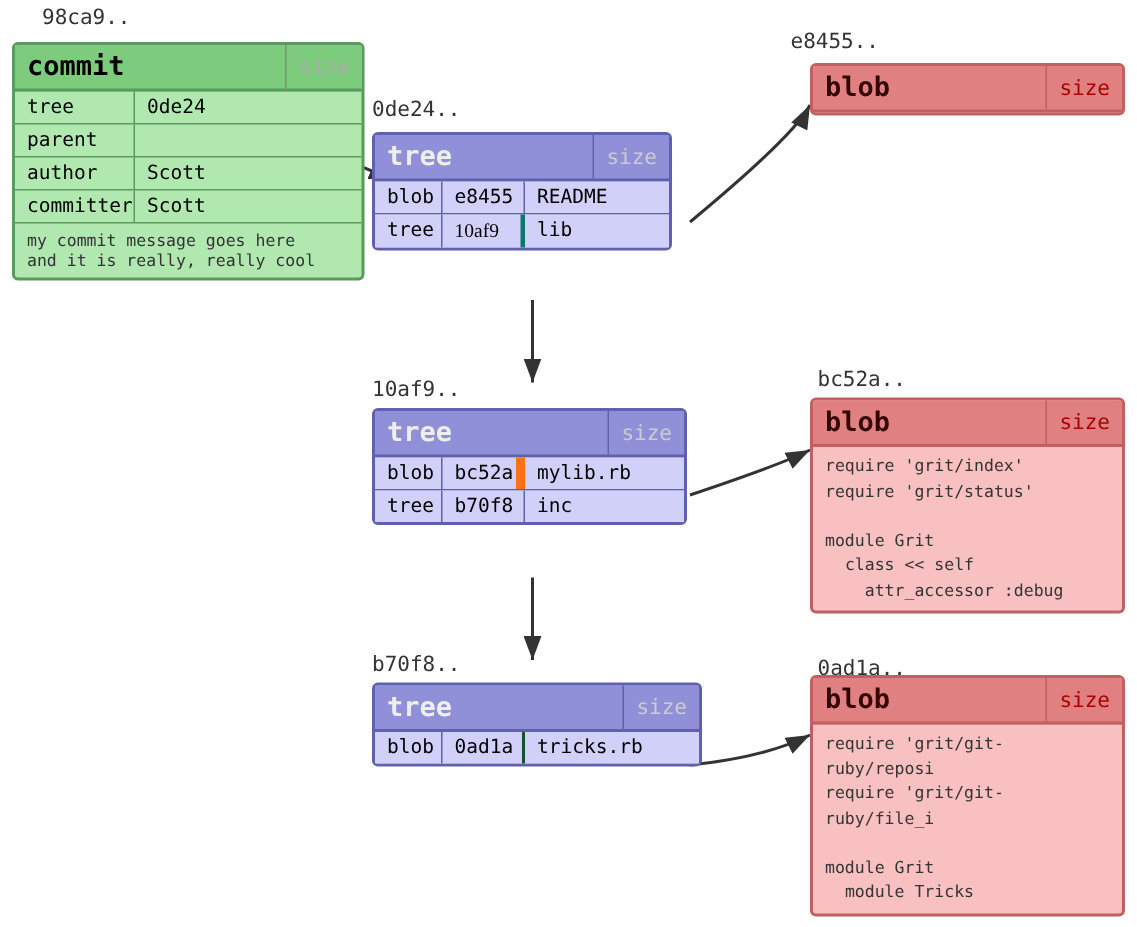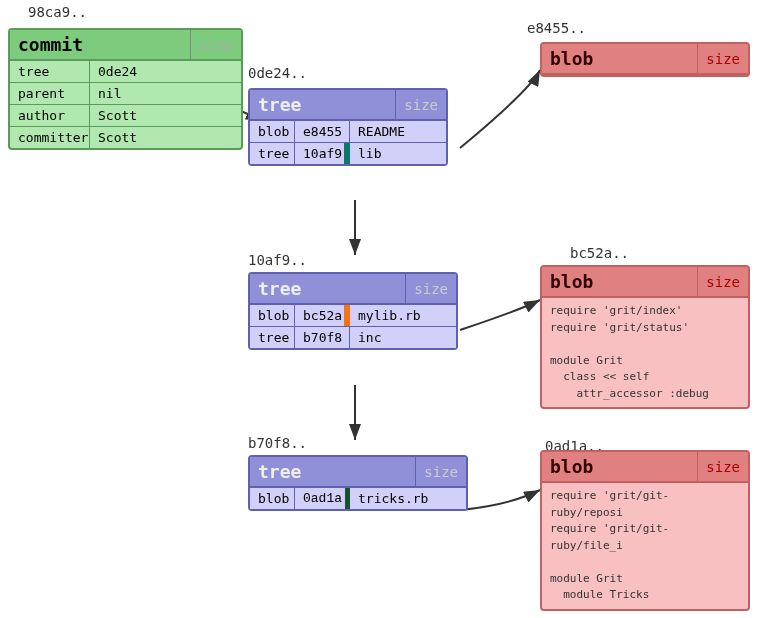--- a/index.html
+++ b/index.html
@@ -156,47 +156,48 @@
     <div class="box-header">
       <span class="title">commit</span>
       <span class="size-label">size</span>
     </div>
     <div class="box-row">
       <span class="cell cell-left">tree</span>
       <span class="cell cell-right">0de24</span>
     </div>
     <div class="box-row">
       <span class="cell cell-left">parent</span>
-      <span class="cell cell-right">nil</span>
     </div>
     <div class="box-row">
       <span class="cell cell-left">author</span>
       <span class="cell cell-right">Scott</span>
     </div>
     <div class="box-row">
       <span class="cell cell-left">committer</span>
       <span class="cell cell-right">Scott</span>
     </div>
+    <div class="commit-msg" style="white-space:pre;">my commit message goes here
+and it is really, really cool</div>
   </div>
 
   <div class="hash-label" style="top:65px; left:248px;">0de24..</div>
 
   <div class="box tree-box" style="top:88px; left:248px; width:200px;">
     <div class="box-header">
       <span class="title">tree</span>
       <span class="size-label">size</span>
     </div>
     <div class="box-row">
       <span class="cell cell-left" style="width:45px;">blob</span>
       <span class="cell" style="width:55px; border-right:1px solid #6060b0;">e8455</span>
       <span class="cell cell-right">README</span>
     </div>
     <div class="box-row">
       <span class="cell cell-left" style="width:45px;">tree</span>
-      <span class="cell" style="width:55px; border-right:6px solid #0f766e;">10af9</span>
+      <span class="cell" style="width:55px; border-right:3px solid #0f766e;font-family:Liberation Serif, serif;">10af9</span>
       <span class="cell cell-right">lib</span>
     </div>
   </div>
 
   <div class="hash-label" style="top:252px; left:248px;">10af9..</div>
 
   <div class="box tree-box" style="top:272px; left:248px; width:210px;">
     <div class="box-header">
       <span class="title">tree</span>
       <span class="size-label">size</span>
@@ -215,35 +216,35 @@
 
   <div class="hash-label" style="top:435px; left:248px;">b70f8..</div>
 
   <div class="box tree-box" style="top:455px; left:248px; width:220px;">
     <div class="box-header">
       <span class="title">tree</span>
       <span class="size-label">size</span>
     </div>
     <div class="box-row">
       <span class="cell cell-left" style="width:45px;">blob</span>
-      <span class="cell" style="width:55px; border-right:5px solid #14532d;font-family:Liberation Mono, monospace;">0ad1a</span>
+      <span class="cell" style="width:55px; border-right:2px solid #14532d;">0ad1a</span>
       <span class="cell cell-right">tricks.rb</span>
     </div>
   </div>
 
   <div class="hash-label" style="top:20px; left:527px;">e8455..</div>
 
   <div class="box blob-box" style="top:42px; left:540px; width:210px;">
     <div class="box-header">
       <span class="title">blob</span>
       <span class="size-label">size</span>
     </div>
   </div>
 
-  <div class="hash-label" style="top:245px; left:570px;">bc52a..</div>
+  <div class="hash-label" style="top:245px; left:545px;">bc52a..</div>
 
   <div class="box blob-box" style="top:265px; left:540px; width:210px;">
     <div class="box-header">
       <span class="title">blob</span>
       <span class="size-label">size</span>
     </div>
     <div class="blob-content" style="white-space:pre-wrap;">require 'grit/index'
 require 'grit/status'
 
 module Grit

